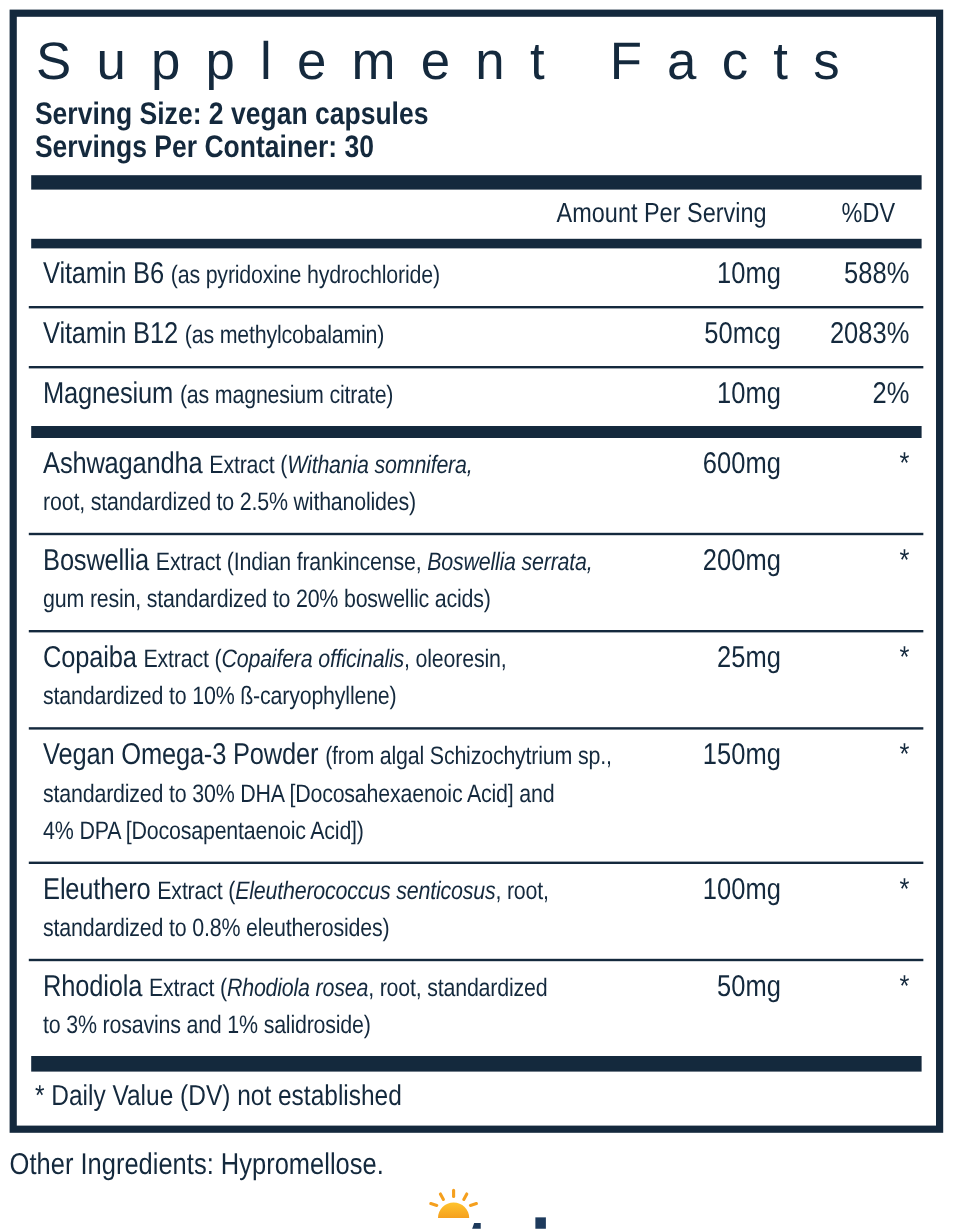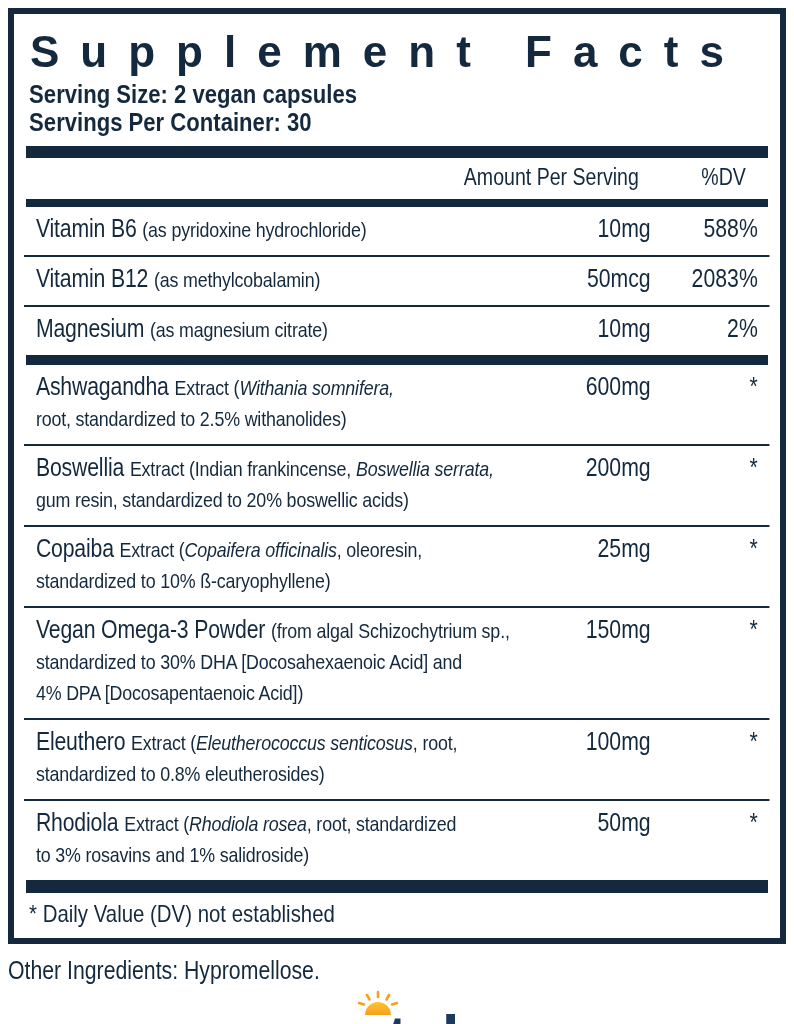--- a/index.html
+++ b/index.html
@@ -9,21 +9,21 @@
   *{margin:0;padding:0;box-sizing:border-box;}
   html,body{width:794px;height:1024px;background:#ffffff;overflow:hidden;
     font-family:"Liberation Sans",sans-serif;color:var(--navy);}
   body{padding:8px 8px 0 8px;}
 
   
   .cnd{width:117.6%;transform:scaleX(0.85);transform-origin:0 0;}
 
   .facts-box{border:6px solid var(--navy);width:778px;padding:0 10px;background:#fff;}
 
-  .facts-title{font-size:44px;font-weight:bold;letter-spacing:21px;white-space:nowrap;
+  .facts-title{font-size:44px;font-weight:normal;letter-spacing:21px;white-space:nowrap;
     padding:14px 0 2px 6px;line-height:48px;}
   .serving-lines{padding:2px 0 10px 6px;font-weight:bold;font-size:26px;line-height:28px;}
 
   .bar{background:var(--navy);margin:0 2px;}
   .bar-top{height:12px;}
   .bar-hdr{height:8px;}
   .bar-mid{height:10px;}
   .bar-foot{height:13px;}
 
   .hdr-row{display:grid;grid-template-columns:1fr 320px 140px;align-items:center;

